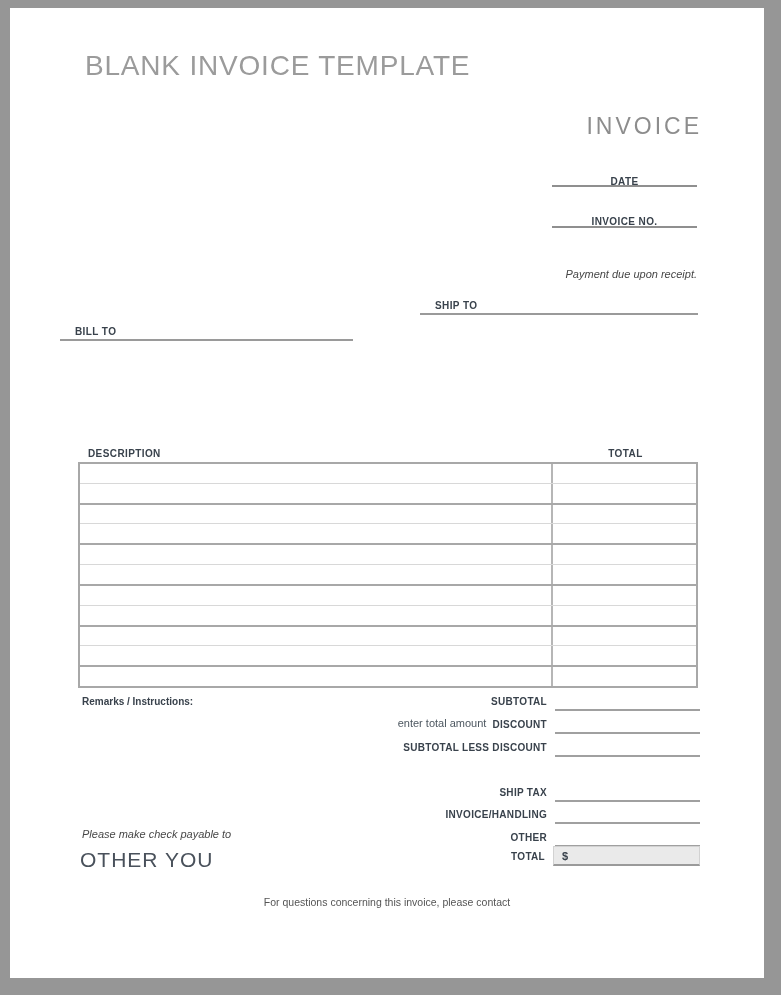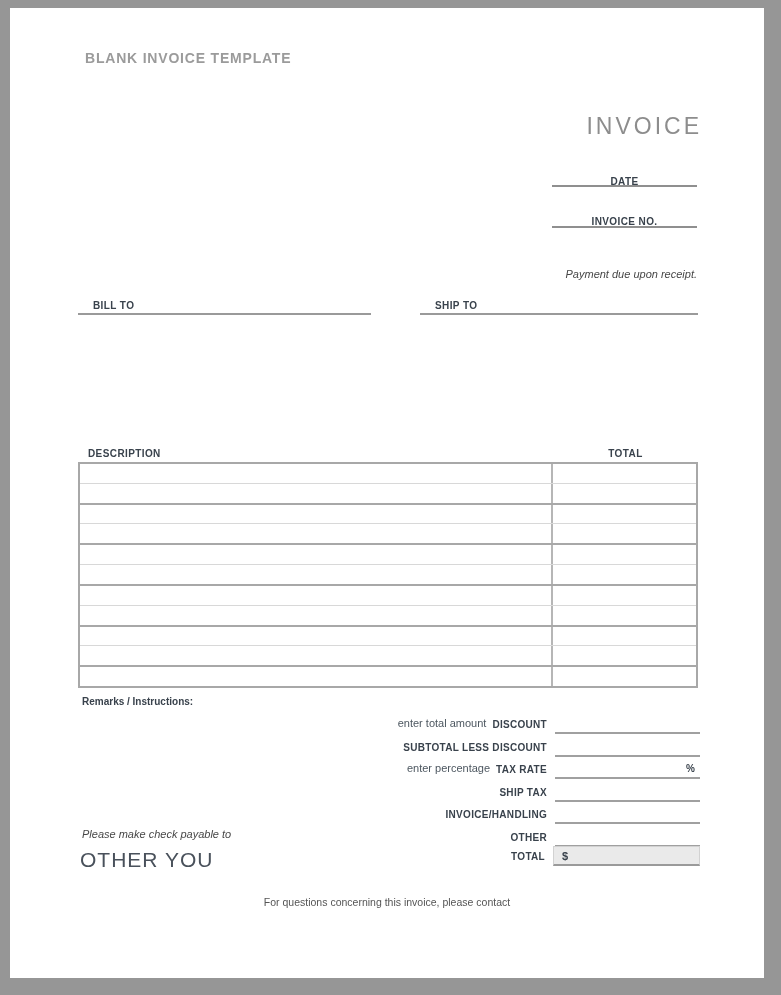--- a/index.html
+++ b/index.html
@@ -8,21 +8,21 @@
     position:relative; width:781px; height:995px;
     background:#969696;
   }
   .page {
     position:absolute; left:10px; top:8px; width:754px; height:970px;
     background:#ffffff;
   }
   
   .doc-title {
     position:absolute; left:75px; top:42px;
-    font-size:14px; font-weight:bold; color:#9b9b9b; letter-spacing:0.8px;
+    font-size:28px; font-weight:normal; color:#9b9b9b; letter-spacing:0.8px;
   }
   .invoice-heading {
     position:absolute; right:62px; top:105px;
     font-size:23px; font-weight:400; color:#8d8d8d; letter-spacing:3px;
   }
   .hfield {
     position:absolute; left:542px; width:145px; text-align:center;
     border-bottom:2px solid #8f8f8f;
   }
   .hfield .hlabel {
@@ -36,21 +36,21 @@
   }
   
   .party {
     position:absolute; top:289px; height:18px;
     border-bottom:2px solid #9a9a9a;
   }
   .party .plabel {
     position:absolute; left:15px; top:3px;
     font-size:10px; font-weight:bold; color:#39424c; letter-spacing:0.4px;
   }
-  .party-bill { left:68px; width:293px; }
+  .party-bill { left:50px; width:293px;margin-top:26px; }
   .party-ship { left:410px; width:278px; }
   
   .tbl-header-desc {
     position:absolute; left:78px; top:440px;
     font-size:10px; font-weight:bold; color:#39424c; letter-spacing:0.4px;
   }
   .tbl-header-total {
     position:absolute; left:543px; top:440px; width:145px; text-align:center;
     font-size:10px; font-weight:bold; color:#39424c; letter-spacing:0.4px;
   }
@@ -196,39 +196,39 @@
         <div class="cell-total"></div>
       </div>
       <div class="trow">
         <div class="cell-desc"></div>
         <div class="cell-total"></div>
       </div>
     </div>
 
     <div class="remarks-label">Remarks / Instructions:</div>
 
+    <div class="sum-row" style="top:683px">
+      <span class="sum-helper"></span>
+      <span class="sum-label">SUBTOTAL</span>
+      <span class="sum-line">
+          <span class="sum-suffix"></span>
+        </span>
+    </div>
     <div class="sum-row" style="top:706px">
       <span class="sum-helper">enter total amount</span>
       <span class="sum-label">DISCOUNT</span>
       <span class="sum-line">
           <span class="sum-suffix"></span>
         </span>
     </div>
     <div class="sum-row" style="top:729px">
       <span class="sum-helper"></span>
       <span class="sum-label">SUBTOTAL LESS DISCOUNT</span>
       <span class="sum-line">
           <span class="sum-suffix"></span>
-        </span>
-    </div>
-    <div class="sum-row" style="top:751px">
-      <span class="sum-helper">enter percentage</span>
-      <span class="sum-label">TAX RATE</span>
-      <span class="sum-line">
-          <span class="sum-suffix">%</span>
         </span>
     </div>
     <div class="sum-row" style="top:774px">
       <span class="sum-helper"></span>
       <span class="sum-label">SHIP TAX</span>
       <span class="sum-line">
           <span class="sum-suffix"></span>
         </span>
     </div>
     <div class="sum-row" style="top:796px">

